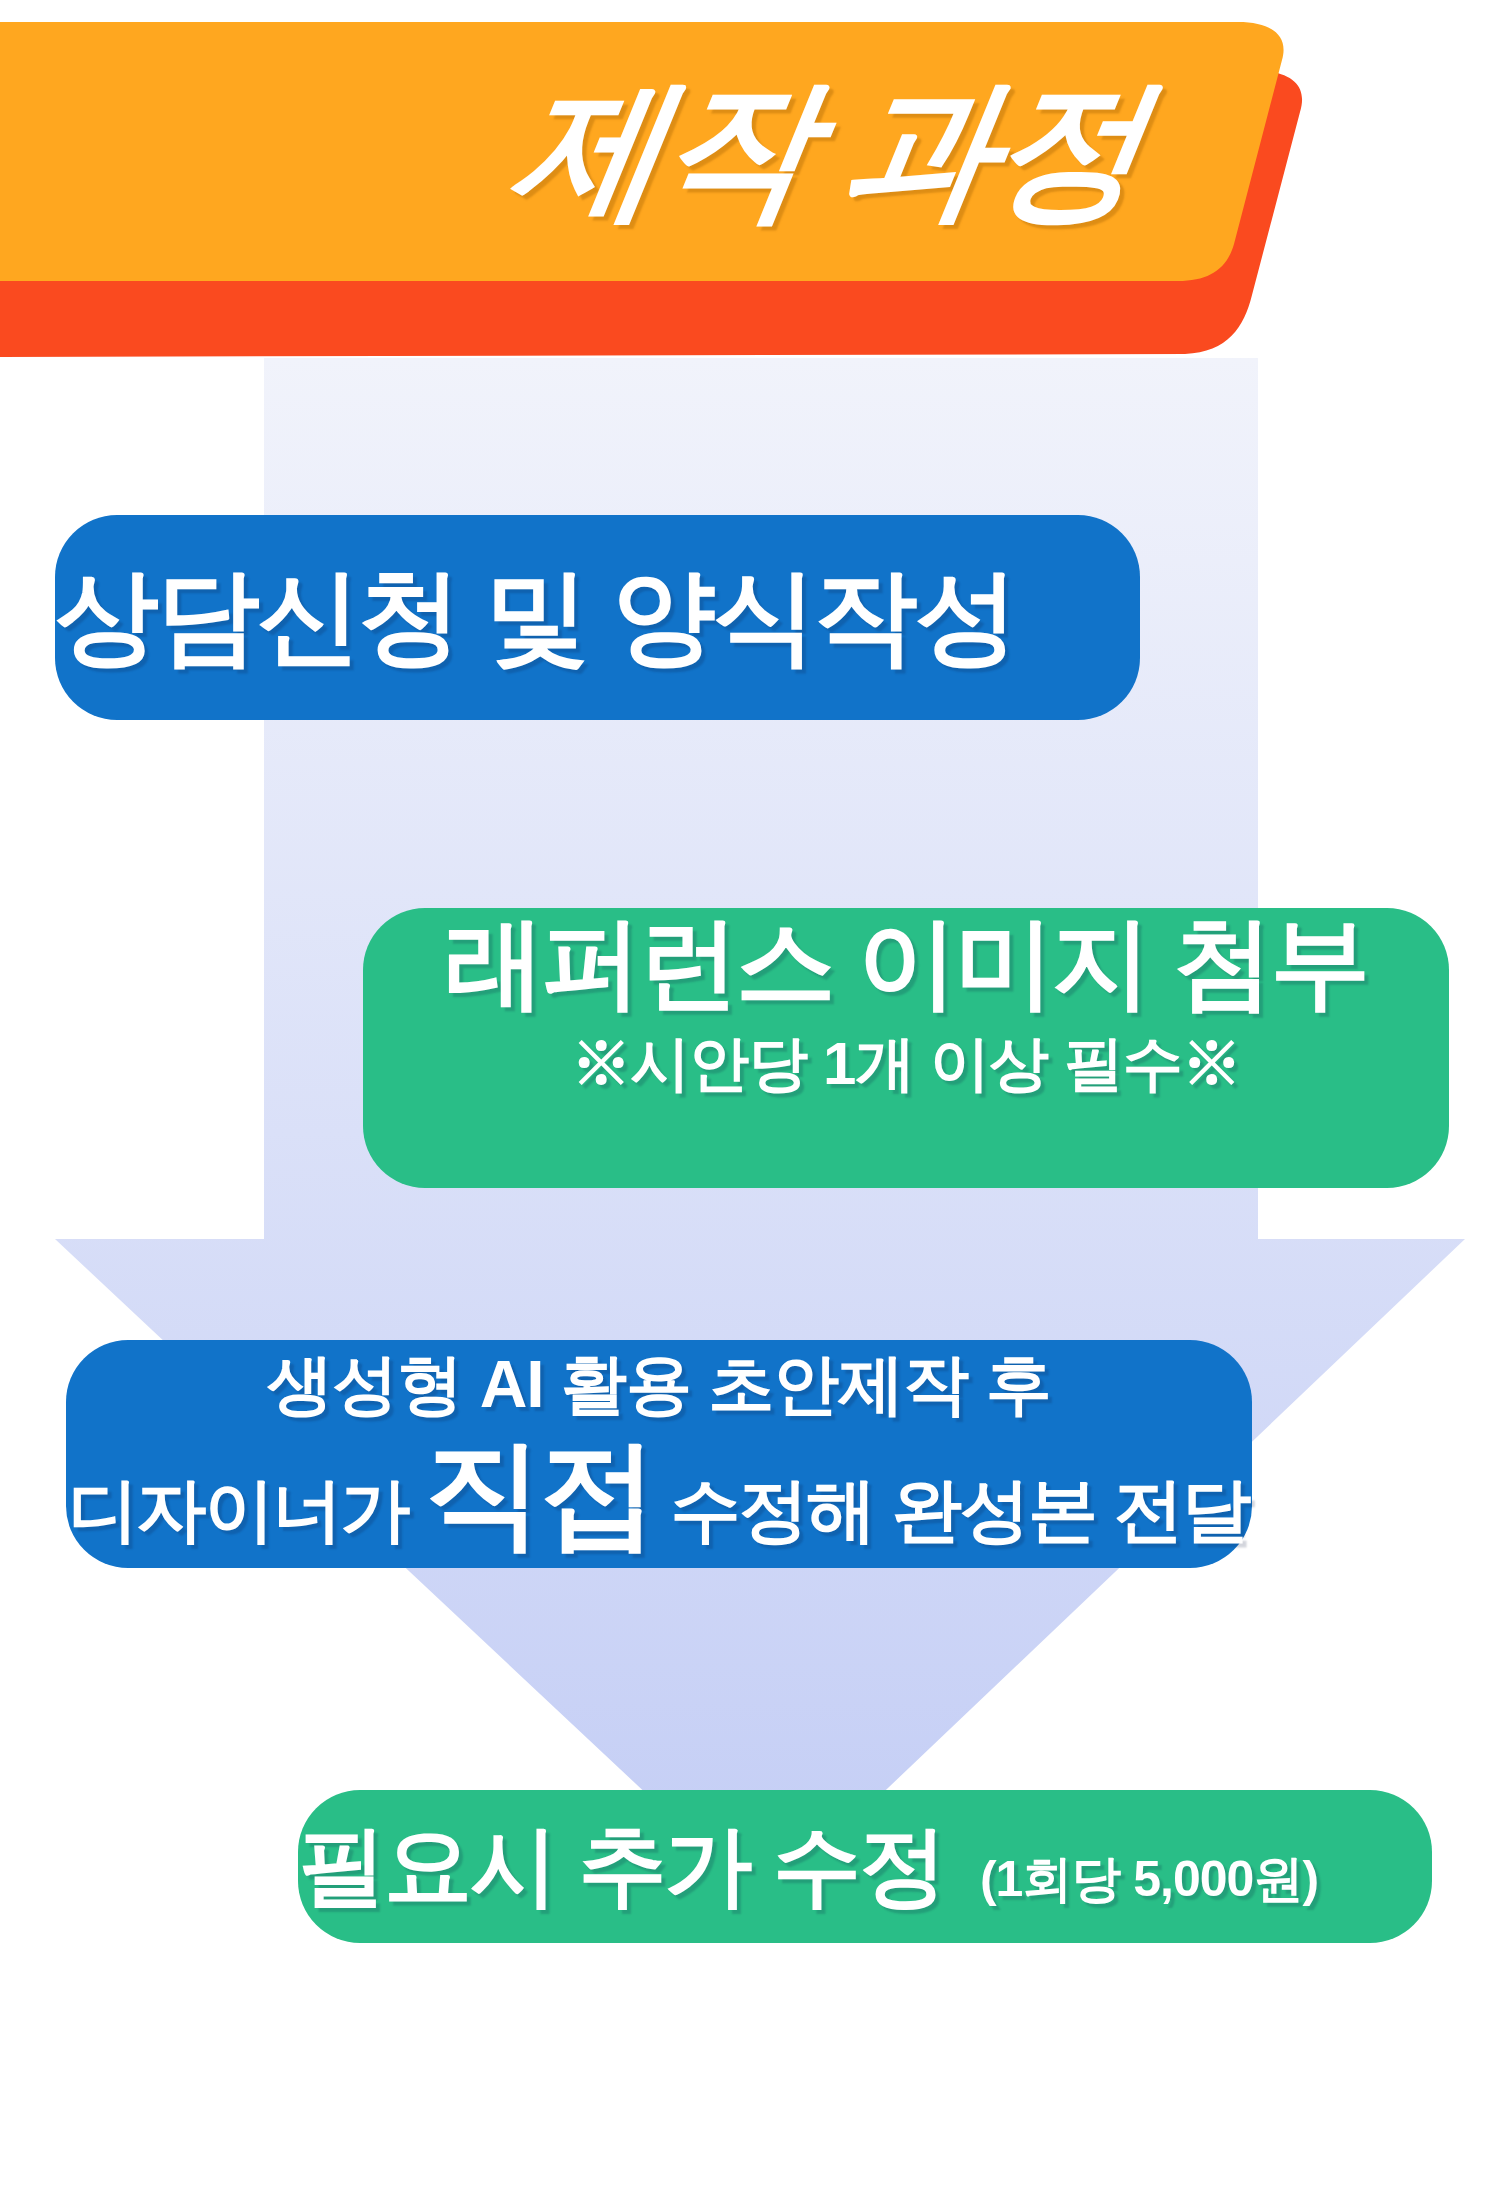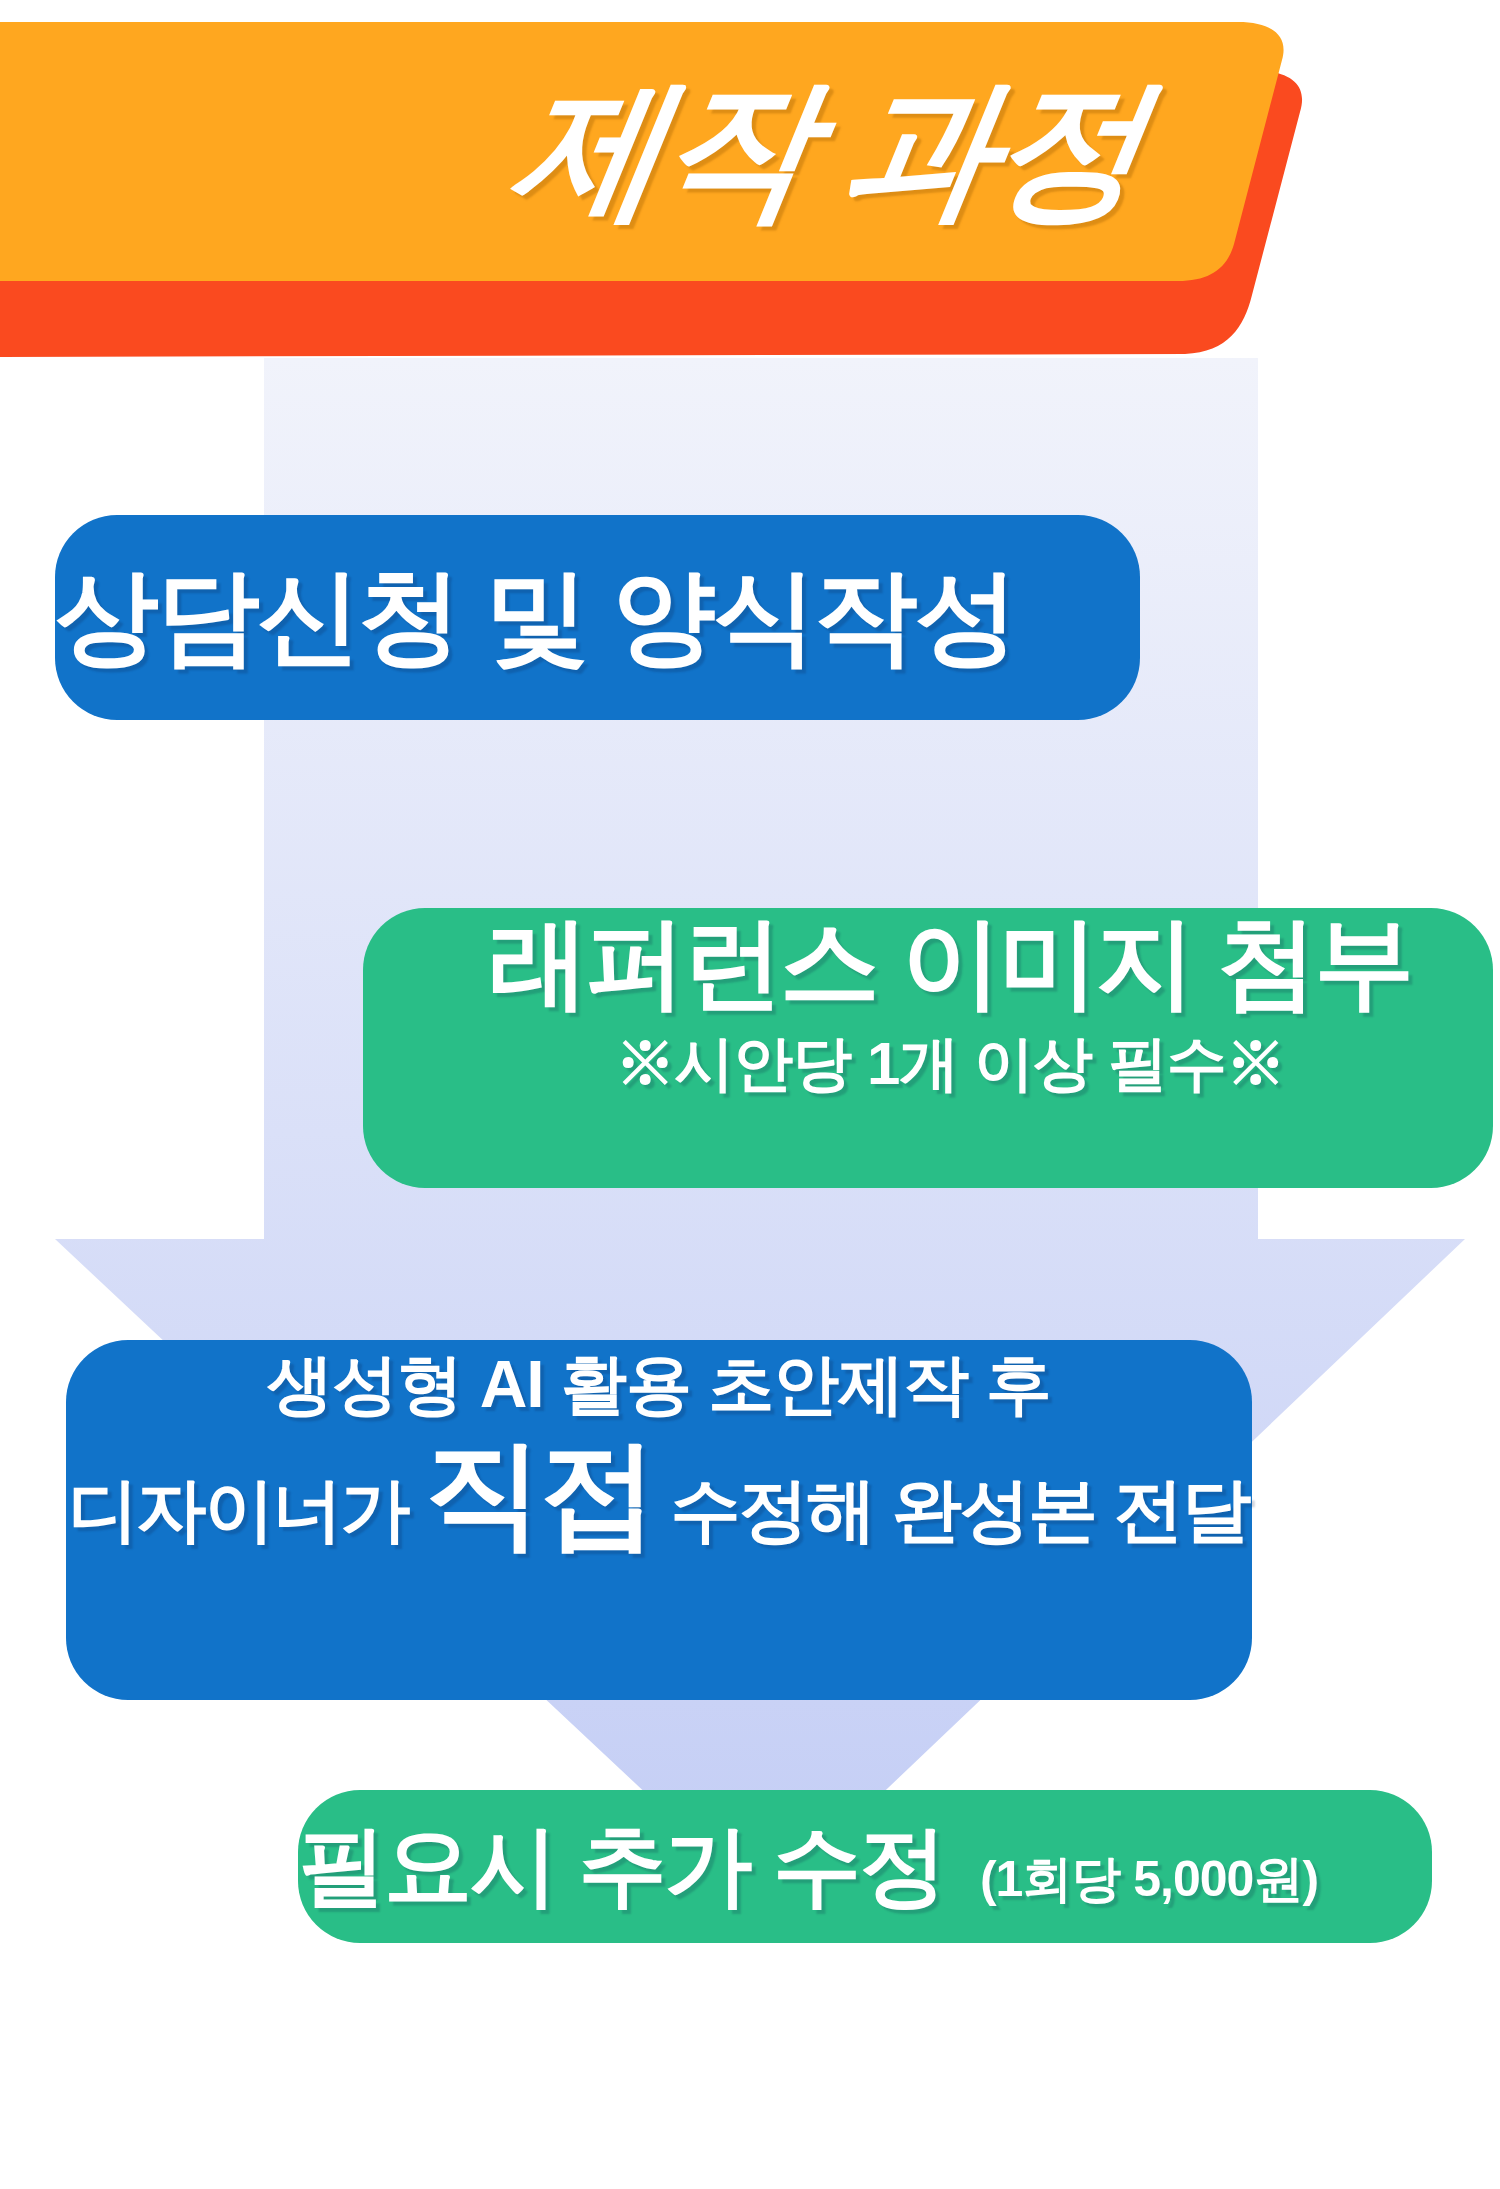--- a/index.html
+++ b/index.html
@@ -24,24 +24,24 @@
   }
   
   .pill {
     position:absolute; z-index:5; border-radius:62px; color:#ffffff;
     display:flex; align-items:center; justify-content:flex-start;
     text-align:center; font-weight:800;
   }
   .pill .shadowed { text-shadow:4px 4px 2px rgba(10,20,60,0.18); }
   #step1 { left:55px;  top:515px;  width:1085px; height:205px; background:var(--step-blue); }
   #step1 .main { font-size:104px; letter-spacing:-3px; white-space:nowrap; }
-  #step2 { left:363px; top:908px;  width:1086px; height:280px; background:var(--step-green); flex-direction:column;padding-left:44px; }
+  #step2 { left:363px; top:908px;  width:1086px; height:280px; background:var(--step-green); flex-direction:column; }
   #step2 .main { font-size:100px; line-height:1.08; letter-spacing:-3px; white-space:nowrap; }
   #step2 .note { font-size:60px;  letter-spacing:-1px; margin-top:8px; white-space:nowrap; }
-  #step3 { left:66px;  top:1340px; width:1186px; height:360px; background:var(--step-blue); flex-direction:column; }
+  #step3 { left:66px;  top:1340px; width:1186px; height:228px; background:var(--step-blue); flex-direction:column; }
   #step3 .line1 { font-size:66px; letter-spacing:-1px; white-space:nowrap; margin-bottom:10px; }
   #step3 .line2 { display:flex; align-items:baseline; justify-content:center; white-space:nowrap; }
   #step3 .line2 .normal { font-size:70px; letter-spacing:-2px; }
   #step3 .line2 .big    { font-size:118px; line-height:0.9; letter-spacing:-3px; margin:0 16px; }
   #step4 { left:298px; top:1790px; width:1134px; height:153px; background:var(--step-green); }
   #step4 .row { display:flex; align-items:baseline; justify-content:center; white-space:nowrap; }
   #step4 .main { font-size:88px; letter-spacing:-2px; }
   #step4 .note { font-size:50px; letter-spacing:-1px; margin-left:35px; }
 </style>
 </head>

